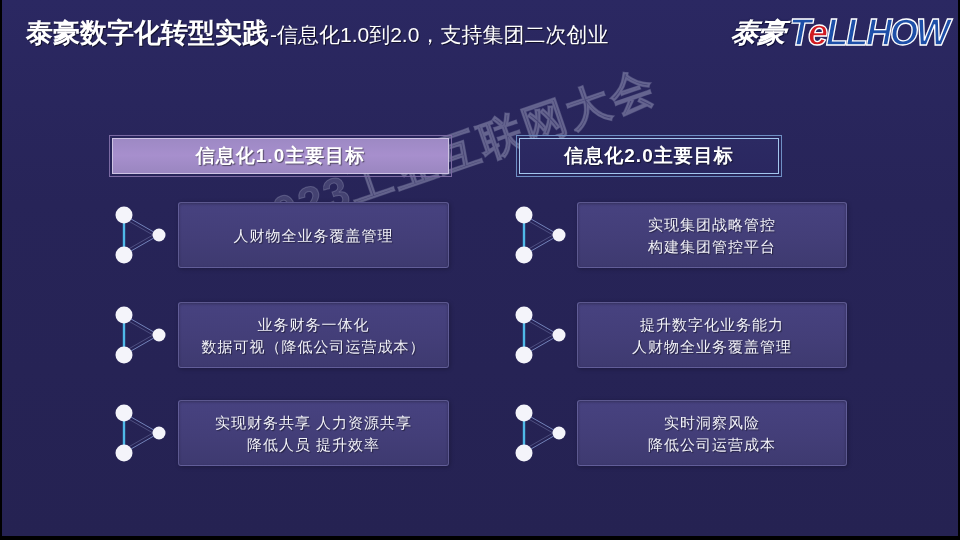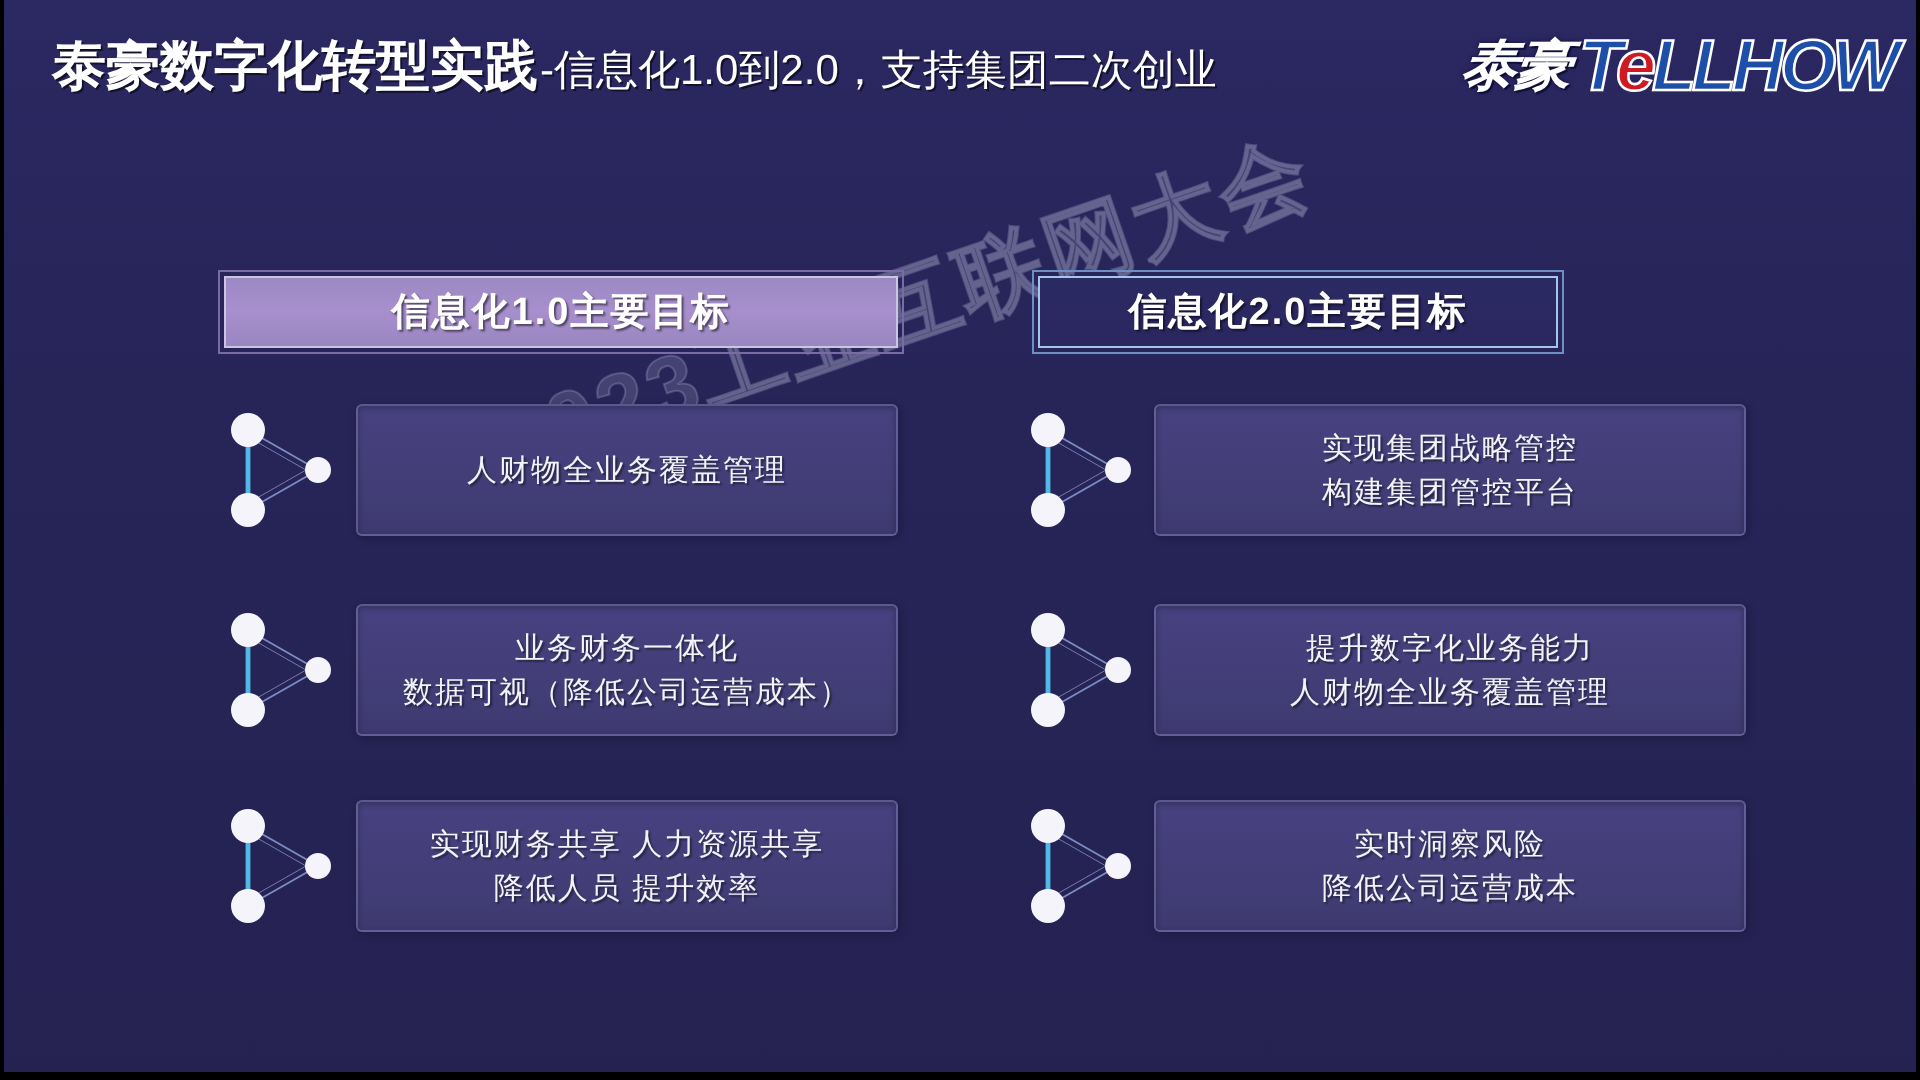--- a/index.html
+++ b/index.html
@@ -176,21 +176,21 @@
     letter-spacing: 1px;
     line-height: 1;
     white-space: nowrap;
     text-shadow: 1px 1px 1px rgba(0,0,0,.45);
   }
   
   .col-left .node-icon { left: 108px; }
   .col-left .text-card { left: 176px; width: 271px; }
   
   .col-right .node-icon { left: 508px; }
-  .col-right .text-card { left: 575px; width: 296px; }
+  .col-right .text-card { left: 575px; width: 270px; }
 
   #row-l1, #row-r1 { top: 198px; }
   #row-l2, #row-r2 { top: 298px; }
   #row-l3, #row-r3 { top: 396px; }
   .col-left  { left: 0; width: 460px; }
   .col-right { left: 0; width: 880px; }
 </style>
 </head>
 <body>
 

